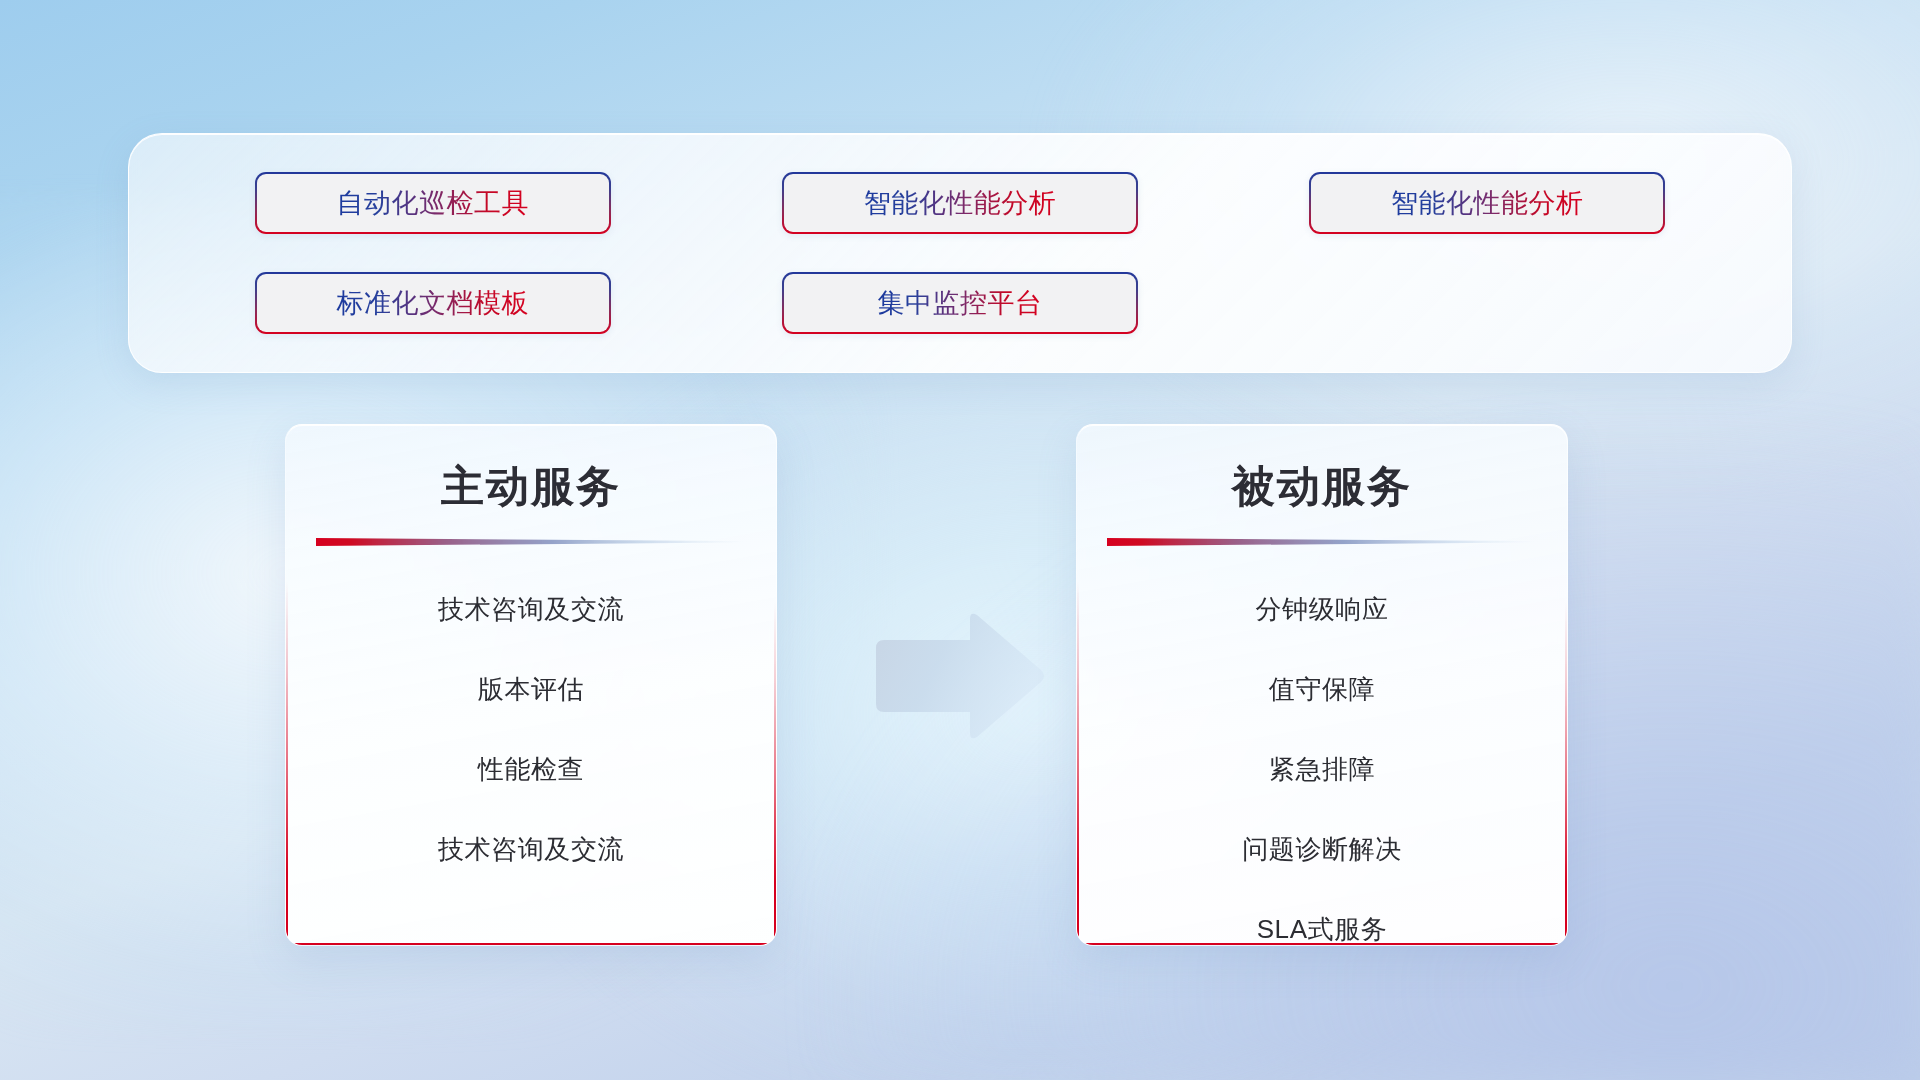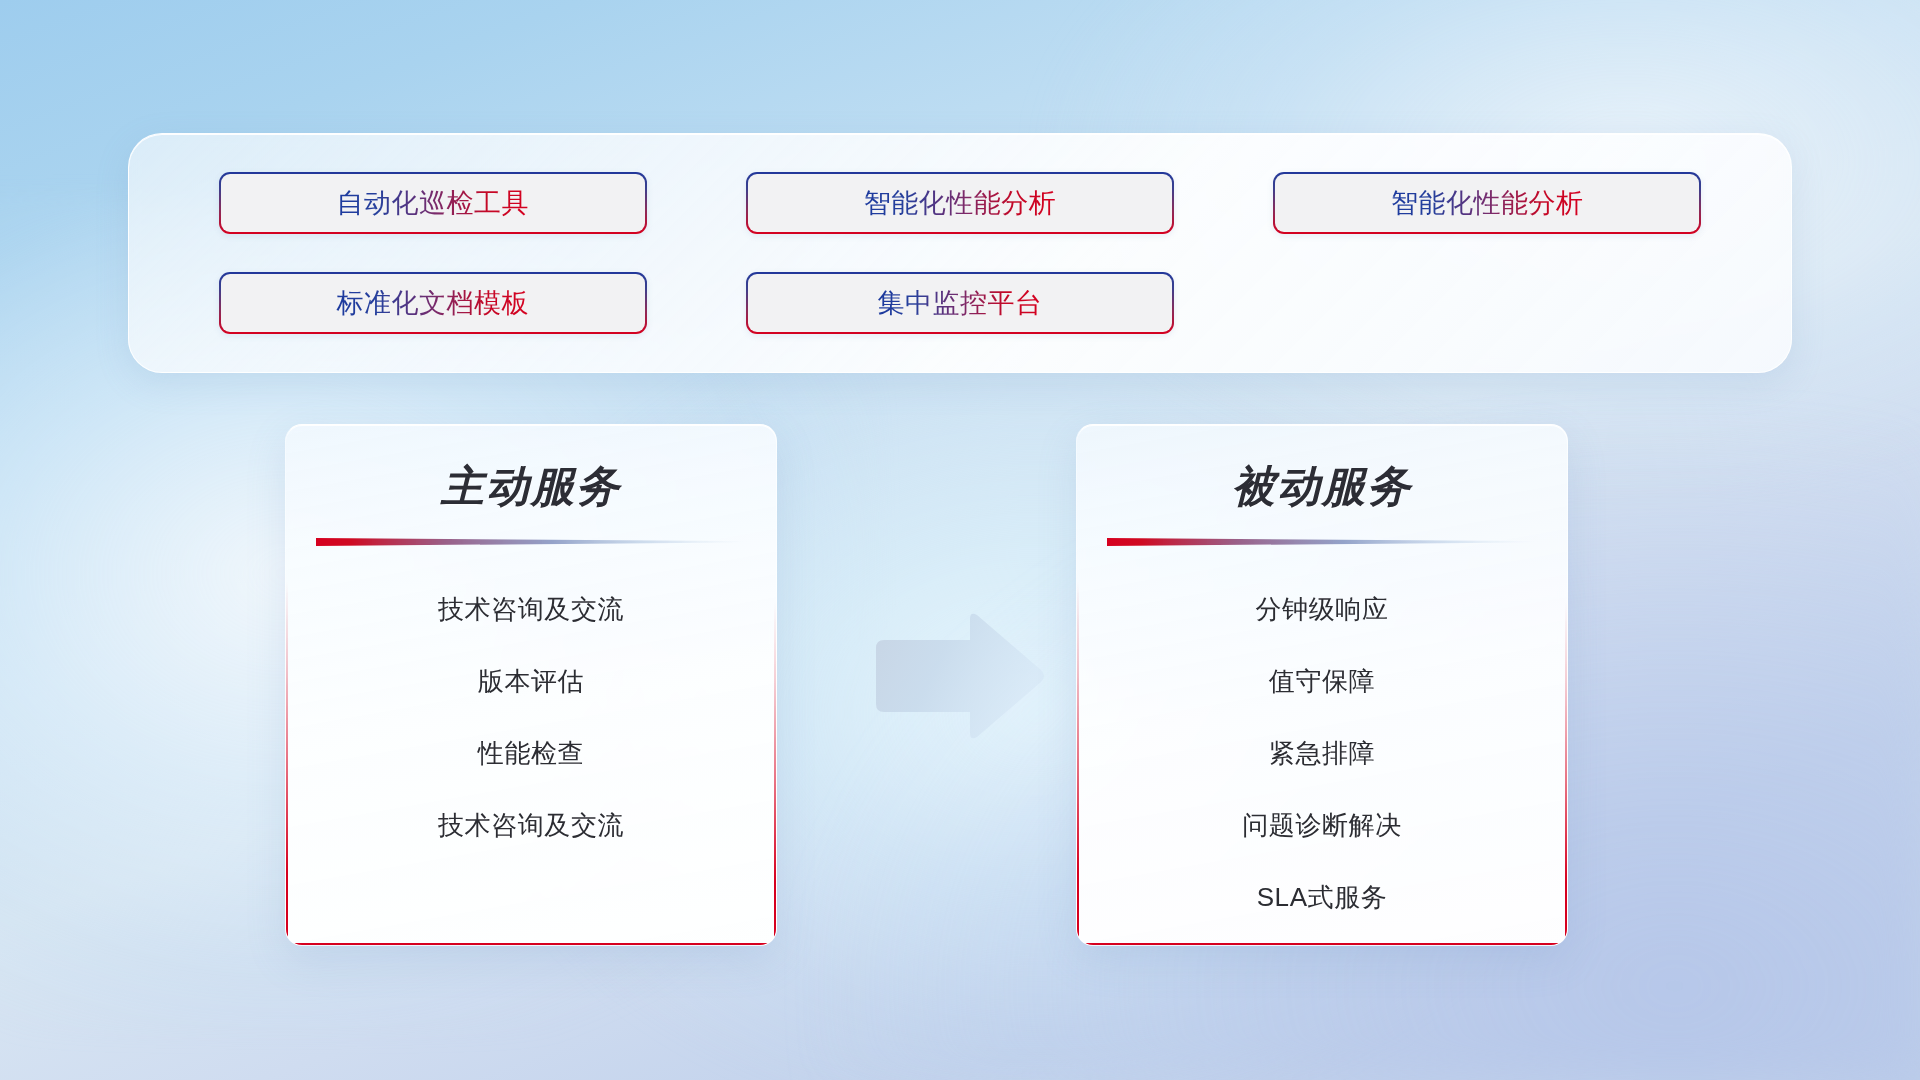--- a/index.html
+++ b/index.html
@@ -108,21 +108,21 @@
     grid-template-columns: repeat(3, 1fr);
     grid-template-rows: repeat(2, 1fr);
     align-items: center;
     justify-items: center;
     padding: 26px 40px;
     box-sizing: border-box;
     row-gap: 14px;
   }
   .pill {
     position: relative;
-    width: 428px;
+    width: 356px;
     height: 62px;
     border-radius: 11px;
     padding: 2px;
     box-sizing: border-box;
     background: linear-gradient(to bottom, #22379a 0%, #3a3f8e 26%, #8b2a58 62%, #d6001f 100%);
     box-shadow: 0 2px 6px rgba(90,120,170,0.12);
   }
   .pill-inner {
     width: 100%;
     height: 100%;
@@ -211,37 +211,36 @@
   .card-title {
     margin: 0;
     padding-top: 38px;
     text-align: center;
     font-size: 43px;
     font-weight: 700;
     letter-spacing: 2px;
     color: #2c2d35;
     line-height: 1.1;
     text-shadow: 0 1px 2px rgba(255,255,255,0.85);
-    font-style: italic;
   }
   .card-divider {
     position: relative;
     margin: 26px auto 0;
     width: 430px;
     height: 11px;
   }
   .card-divider svg { display: block; width: 100%; height: 100%; }
 
   .card-list {
     list-style: none;
     margin: 0;
     padding: 28px 24px 0;
     display: flex;
     flex-direction: column;
-    gap: 4px;
+    gap: 12px;
   }
   .card-list li {
     text-align: center;
     font-size: 26px;
     font-weight: 400;
     color: #2c2d33;
     line-height: 1;
     padding: 21px 0;
     letter-spacing: 0.6px;
     white-space: nowrap;

